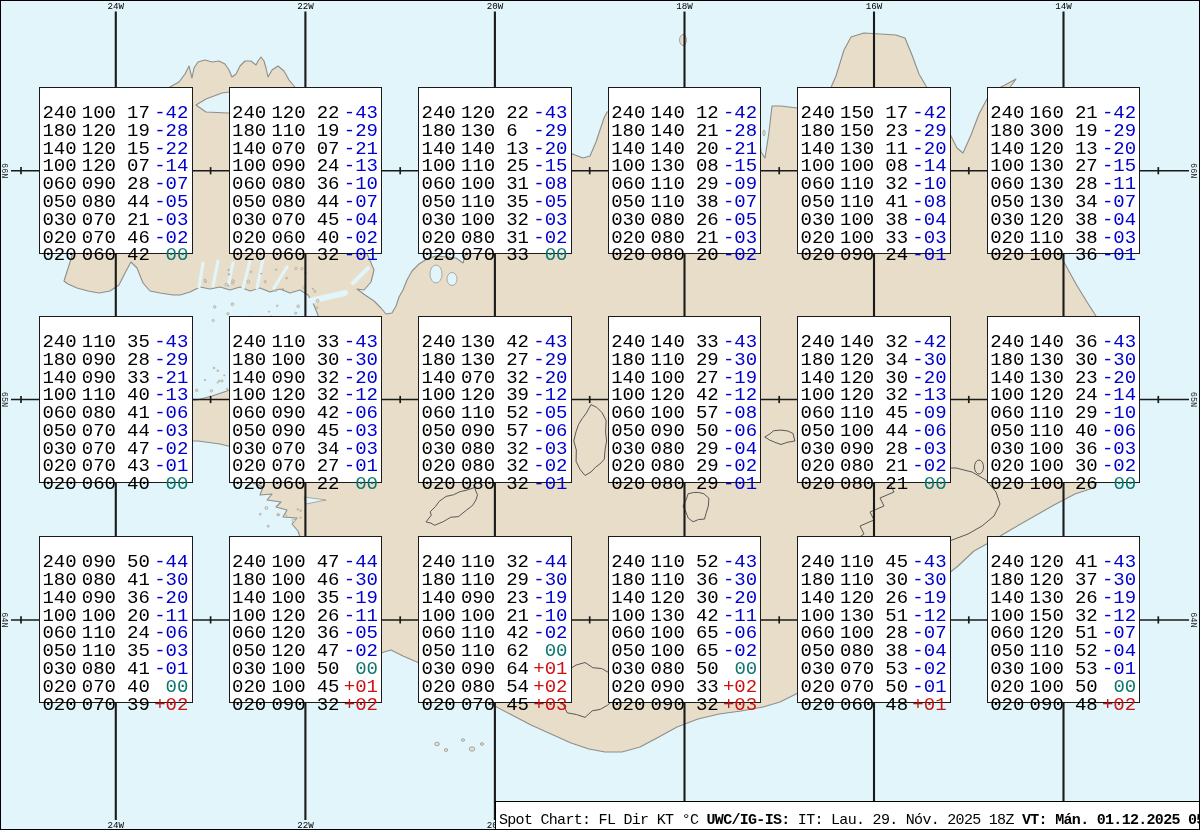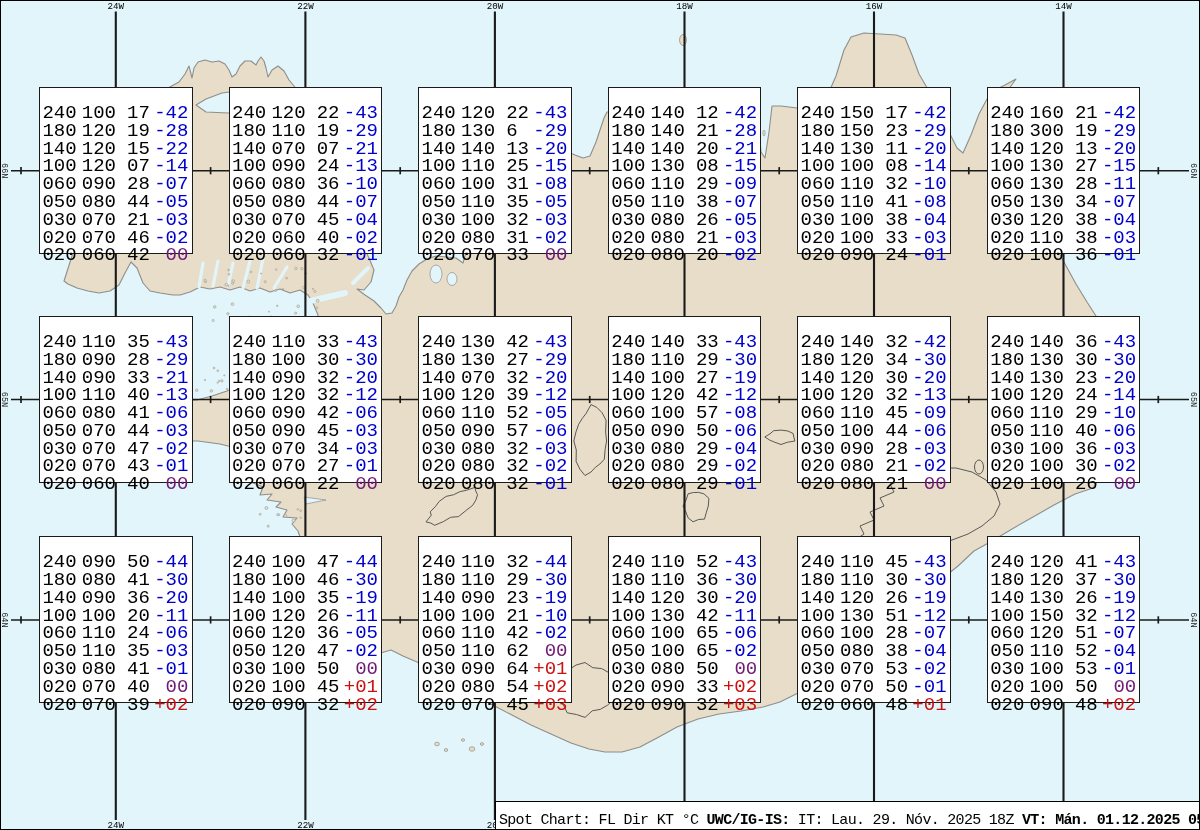--- a/index.html
+++ b/index.html
@@ -7,21 +7,21 @@
 #chart svg{position:absolute;left:0;top:0}
 .box{position:absolute;width:153.5px;height:167.0px;background:#fff;border:1.6px solid #1a1a1a;box-sizing:border-box;z-index:5}
 .ln{position:relative;height:17.77px;font-size:19px;line-height:17.77px;color:#000;white-space:nowrap}
 .box .ln:first-child{margin-top:17px}
 .c1{position:absolute;left:2.4px}
 .c2{position:absolute;left:41.8px}
 .c3{position:absolute;left:87.1px}
 .c4{position:absolute;left:100px;width:48.4px;text-align:right}
 .tb{color:#0000cd}
 .tr{color:#cc1111}
-.tk{color:#701a75}
+.tk{color:#0f766e}
 #caption{position:absolute;left:495px;top:800.5px;width:705px;height:29.5px;background:#ffffff;border:1px solid #000;box-sizing:border-box;z-index:8;font-size:15px;letter-spacing:-0.7px;line-height:26.5px;color:#000;white-space:nowrap;padding-left:3px;padding-top:6px}
 #caption b{font-weight:bold}
 #border{position:absolute;left:0;top:0;width:1200px;height:830px;border:1.6px solid #000;box-sizing:border-box;z-index:10;pointer-events:none}
 </style>
 </head>
 <body>
 <div id="chart">
 <svg width="1200" height="830" viewBox="0 0 1200 830">
 
 <rect x="0" y="0" width="1200" height="830" fill="#e1f5fa"></rect>

